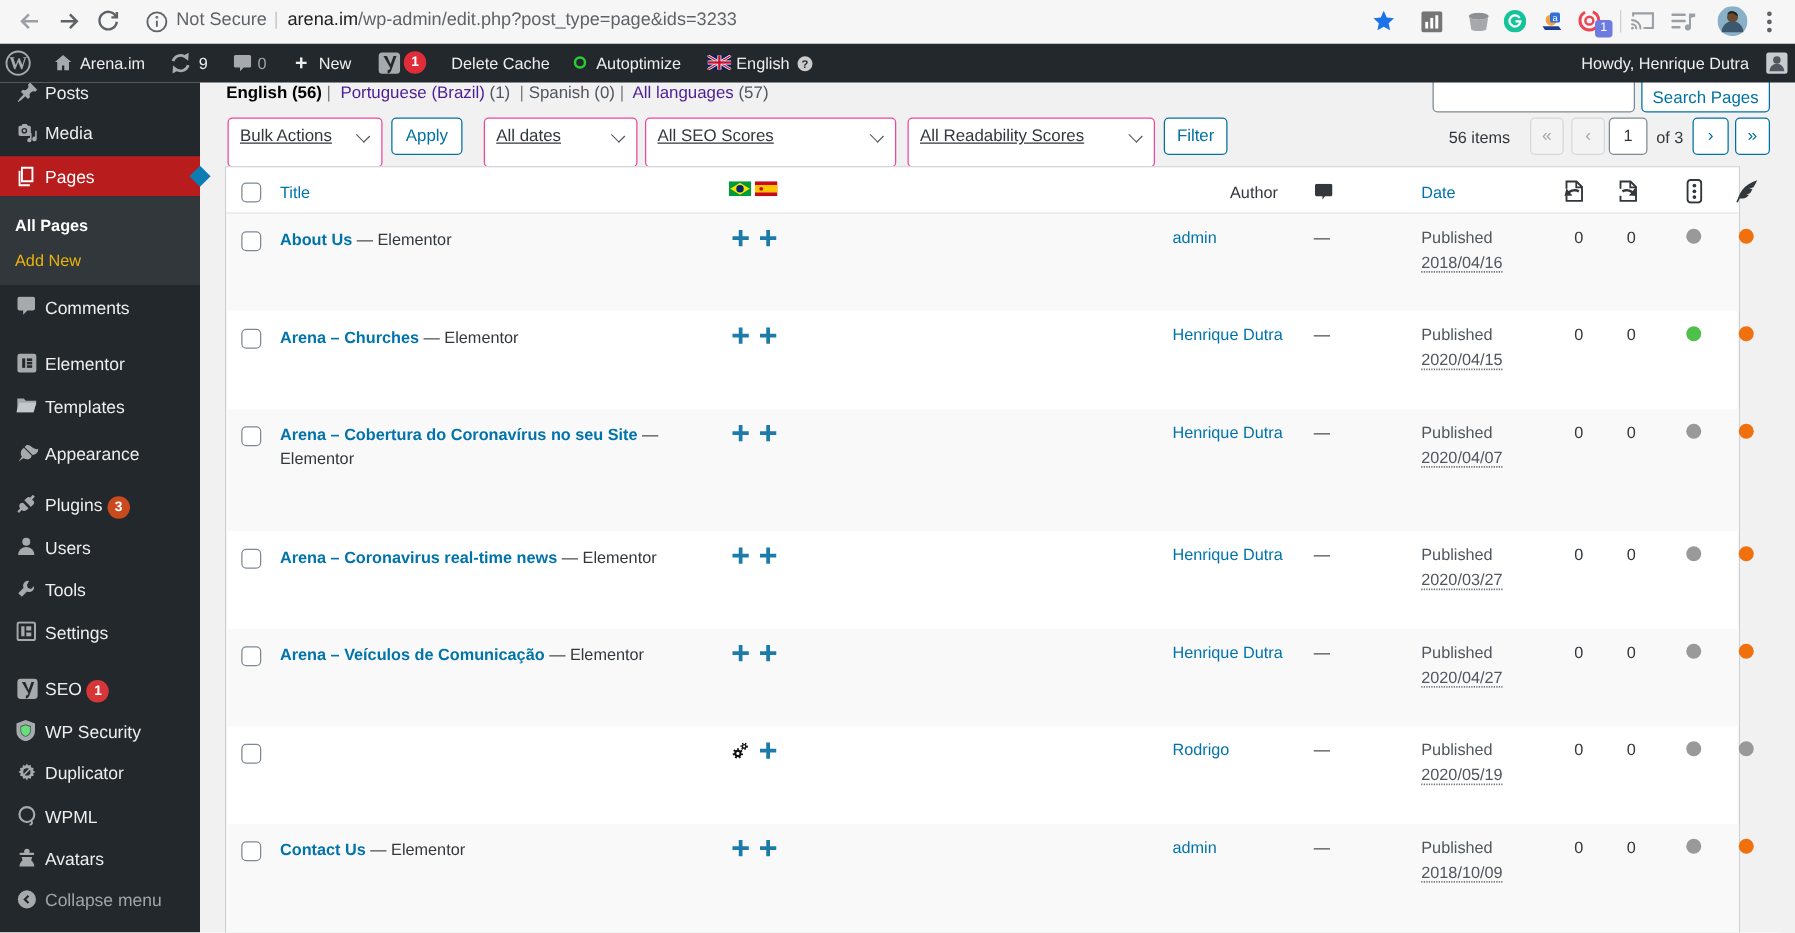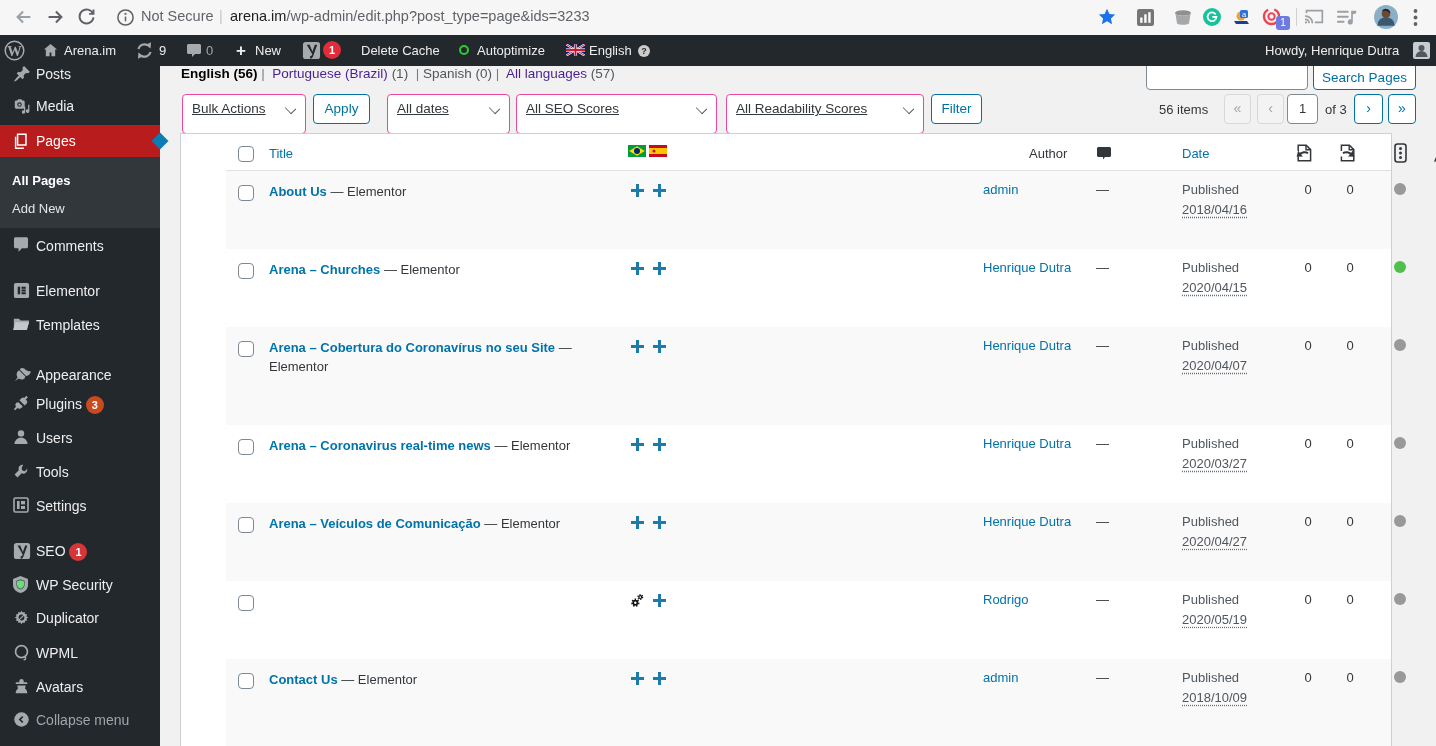--- a/index.html
+++ b/index.html
@@ -37,21 +37,21 @@
 .subsub b { color:#000; }
 .selbox { position:absolute; background:#fff; border:1px solid #ec4899; border-radius:4px; font-size:13.5px; color:#32373c; height:40px; line-height:28px; padding-left:9px;text-decoration:underline; }
 .selbox .chev { position:absolute; right:10px; top:11px; width:9px; height:9px; border-right:1.6px solid #50575e; border-bottom:1.6px solid #50575e; transform:rotate(45deg) scale(1,.8); transform-origin:center; margin-top:-2px; }
 .btn { position:absolute; background:#fff; border:1px solid #0071a1; border-radius:4px; color:#0071a1; font-size:13.5px; height:30px; line-height:28px; text-align:center; }
 
 .pagin { position:absolute; height:30px; border-radius:4px; text-align:center; font-size:14px; }
 .pagin.dis { background:#f3f3f4; border:1px solid #d8d8da; color:#a0a5aa; line-height:27px; }
 .pagin.en { background:#fff; border:1px solid #0071a1; color:#0071a1; line-height:27px; }
 
 
-#tbl { position:absolute; left:20px; top:67px; width:1212px; background:#fff; border:1px solid #ccd0d4;padding-left:45px; }
+#tbl { position:absolute; left:20px; top:67px; width:1212px; background:#fff; border:1px solid #ccd0d4; }
 #tbl .hdr { position:relative; height:37px; border-bottom:1px solid #e1e1e1; background:#fff; }
 .row { position:relative; }
 .row.alt { background:#f9f9f9; }
 .cb { position:absolute; left:12px; width:16px; height:16px; border:1px solid #7e8993; border-radius:4px; background:#fff; }
 .ttl { position:absolute; left:43px; top:11px; font-size:13px; color:#32373c; line-height:19px; width:350px; }
 .ttl a { color:#0073aa; font-weight:bold; text-decoration:none; }
 .plus { position:absolute; top:13px; width:13px; height:13px; }
 .plus:before, .plus:after { content:""; position:absolute; background:#1c7ba9; }
 .plus:before { left:5px; top:0; width:3.2px; height:13px; }
 .plus:after { left:0; top:5px; width:13px; height:3.2px; }
@@ -223,21 +223,21 @@
   <div id="pages-active">
     <div class="arrow"></div>
     <svg class="abs" style="left:12px; top:7px;" width="18" height="18" viewBox="0 0 20 20">
         <path d="M6.2 14.5V2.5h9.3v12z" fill="none" stroke="#fff" stroke-width="1.7"></path>
         <path d="M4.8 5.2v12h8.4v1.6H3.2V5.2z" fill="#fff"></path>
       </svg>
     <div class="abs" style="left:36px; top:7px; font-size:14px; line-height:18px; color:#fff;">Pages</div>
   </div>
   <div id="submenu"></div>
   <div class="abs" style="left:12px; top:107px; font-size:13px; color:#fff; font-weight:bold; z-index:31;">All Pages</div>
-  <div class="abs" style="left:12px; top:135px; font-size:13px; color:#e5e5e5; z-index:31;">Add New</div>
+  <div class="abs" style="left:12px; top:135px; font-size:13px; color:#eab308; z-index:31;">Add New</div>
 
   <div class="mi" style="top:163px;">
       <div class="ic"><svg width="16" height="16" viewBox="0 0 16 16" fill="#a7aaad">
           <path d="M1 1.8C1 1 1.7.3 2.5.3h11c.8 0 1.5.7 1.5 1.5v8c0 .8-.7 1.5-1.5 1.5H9l-3.5 3.5V11.3H2.5C1.7 11.3 1 10.6 1 9.8z"></path>
         </svg></div>
       <div class="lb">Comments</div>
     </div>
 
   <div class="mi" style="top:208px;">
       <div class="ic"><svg width="17" height="17" viewBox="0 0 18 18">
@@ -250,21 +250,21 @@
       <div class="lb">Elementor</div>
     </div>
   <div class="mi" style="top:242px;">
       <div class="ic"><svg width="17" height="15" viewBox="0 0 20 17" fill="#a7aaad">
           <path d="M1 3h6l2 2h10l-2.5 11H1z"></path>
           <path d="M0 16l3-9h16l-3 9z" fill="#c3c8cc"></path>
         </svg></div>
       <div class="lb">Templates</div>
     </div>
 
-  <div class="mi" style="top:292px;">
+  <div class="mi" style="top:280px;">
       <div class="ic"><svg width="18" height="18" viewBox="0 0 20 20" fill="#a7aaad">
           <path d="M14.5 11.1 7.4 4l1.5-1.5c.5-.6 2.3-.5 3.5.3 1.2.8 1.4 1.3 2.9 2.1 1.2.6 2.5 1.3 4.4.9-.2 2.2-1 3.4-2.3 4.3-1.3.9-2.2 1.1-2.9 1zM13.8 11.8 6.7 4.7l-1.5 1.5c-1.2 1.2-1.7 4.2-.2 6.3-.5 1-1.4 2.4-3 4.5 2.1-1.6 3.5-2.5 4.5-3 2.1 1.5 5.1 1 6.3-.2z"></path>
         </svg></div>
       <div class="lb">Appearance</div>
     </div>
   <div class="mi" style="top:321px;">
       <div class="ic"><svg width="17" height="17" viewBox="0 0 20 20" fill="#a7aaad">
           <path d="M13.1 3.6 15.7 1l1.8 1.8-2.6 2.6 1.2 1.2a2.5 2.5 0 0 1 0 3.5l-2.3 2.3-6.2-6.2 2.3-2.3a2.5 2.5 0 0 1 3.5 0zM6.4 8.4l5.2 5.2-1.5 1.5c-1.4 1.4-3.5 1.4-4.9.3L2.6 18 1 16.4l2.6-2.6C2.5 12.4 2.5 10.3 3.9 9z"></path>
         </svg></div>
       <div class="lb">Plugins <span class="badge">3</span></div>

